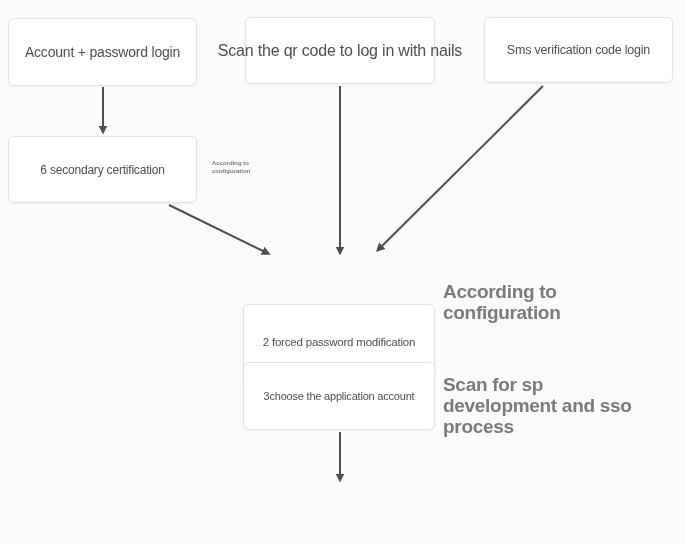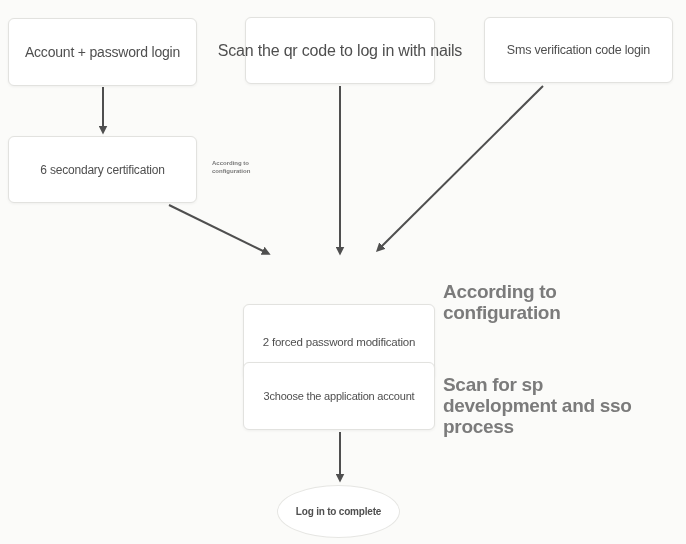--- a/index.html
+++ b/index.html
@@ -96,23 +96,20 @@
   </div>
 
   <div class="node n-forced">
     <span>2 forced password modification</span>
   </div>
 
   <div class="node n-choose">
     <span>3choose the application account</span>
   </div>
 
-  <div class="node n-terminal">
-    <span>Log in to complete</span>
-  </div>
 
   <div class="note-small">According to configuration</div>
 
   <div class="note-big note-config">According to configuration</div>
 
   <div class="note-big note-sso">Scan for sp development and sso process</div>
 
 </div>
 
 </body></html>

